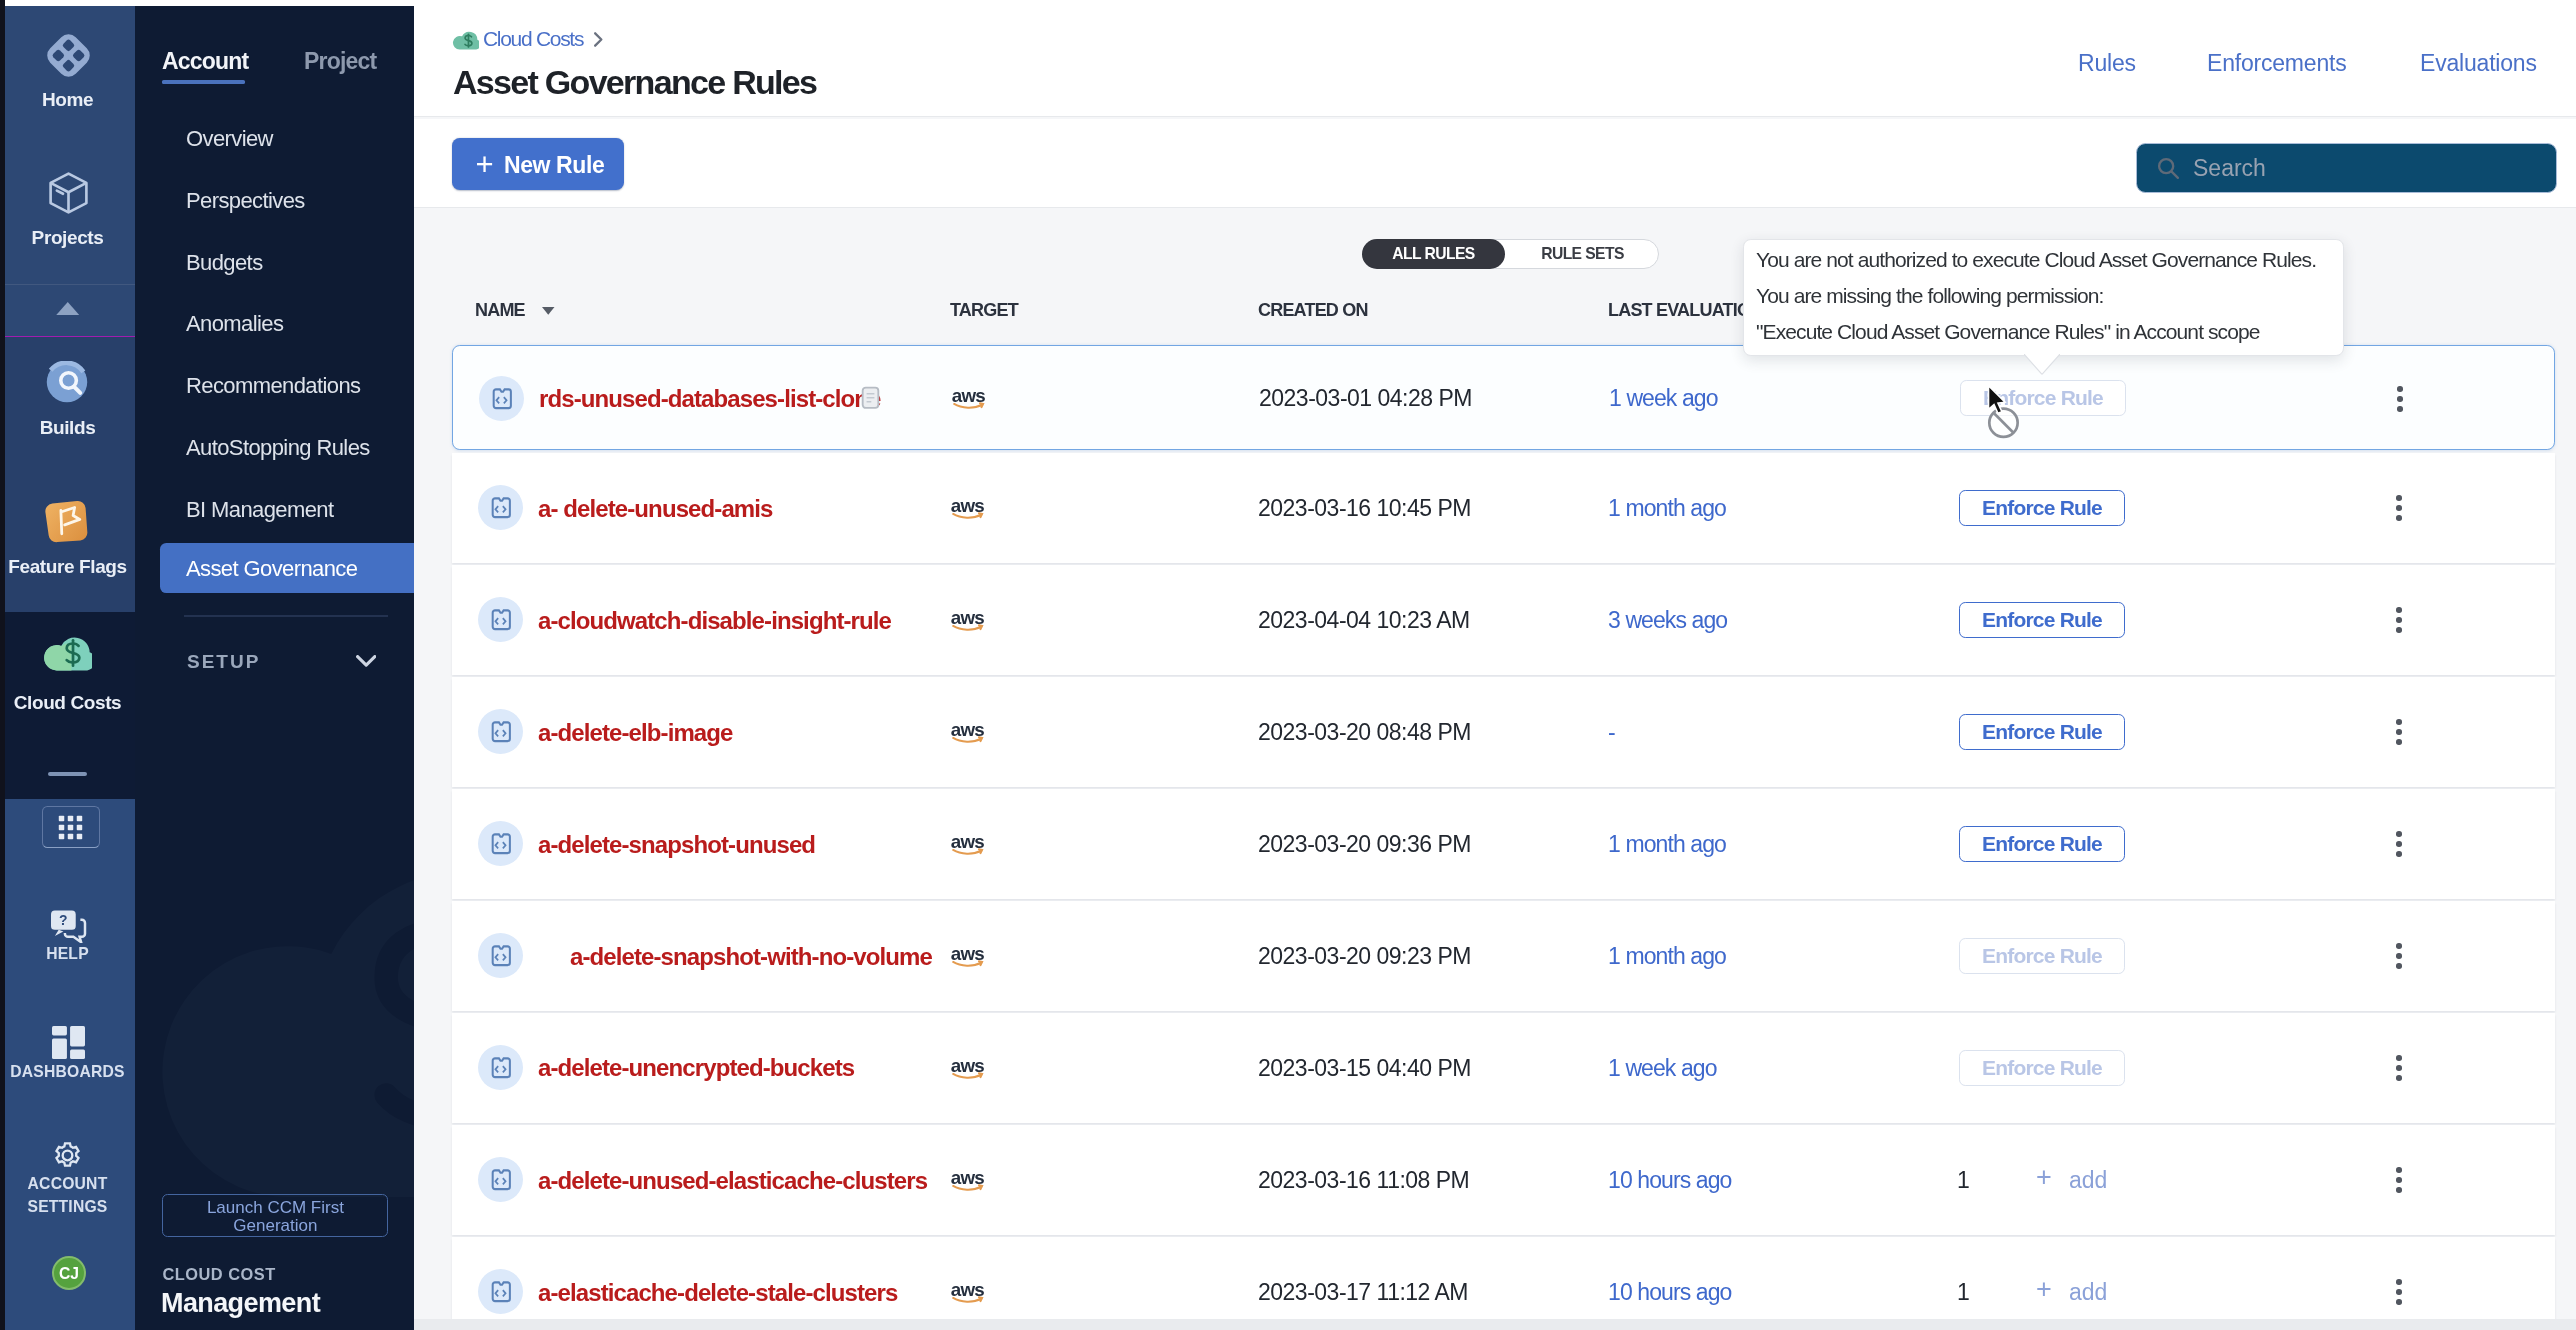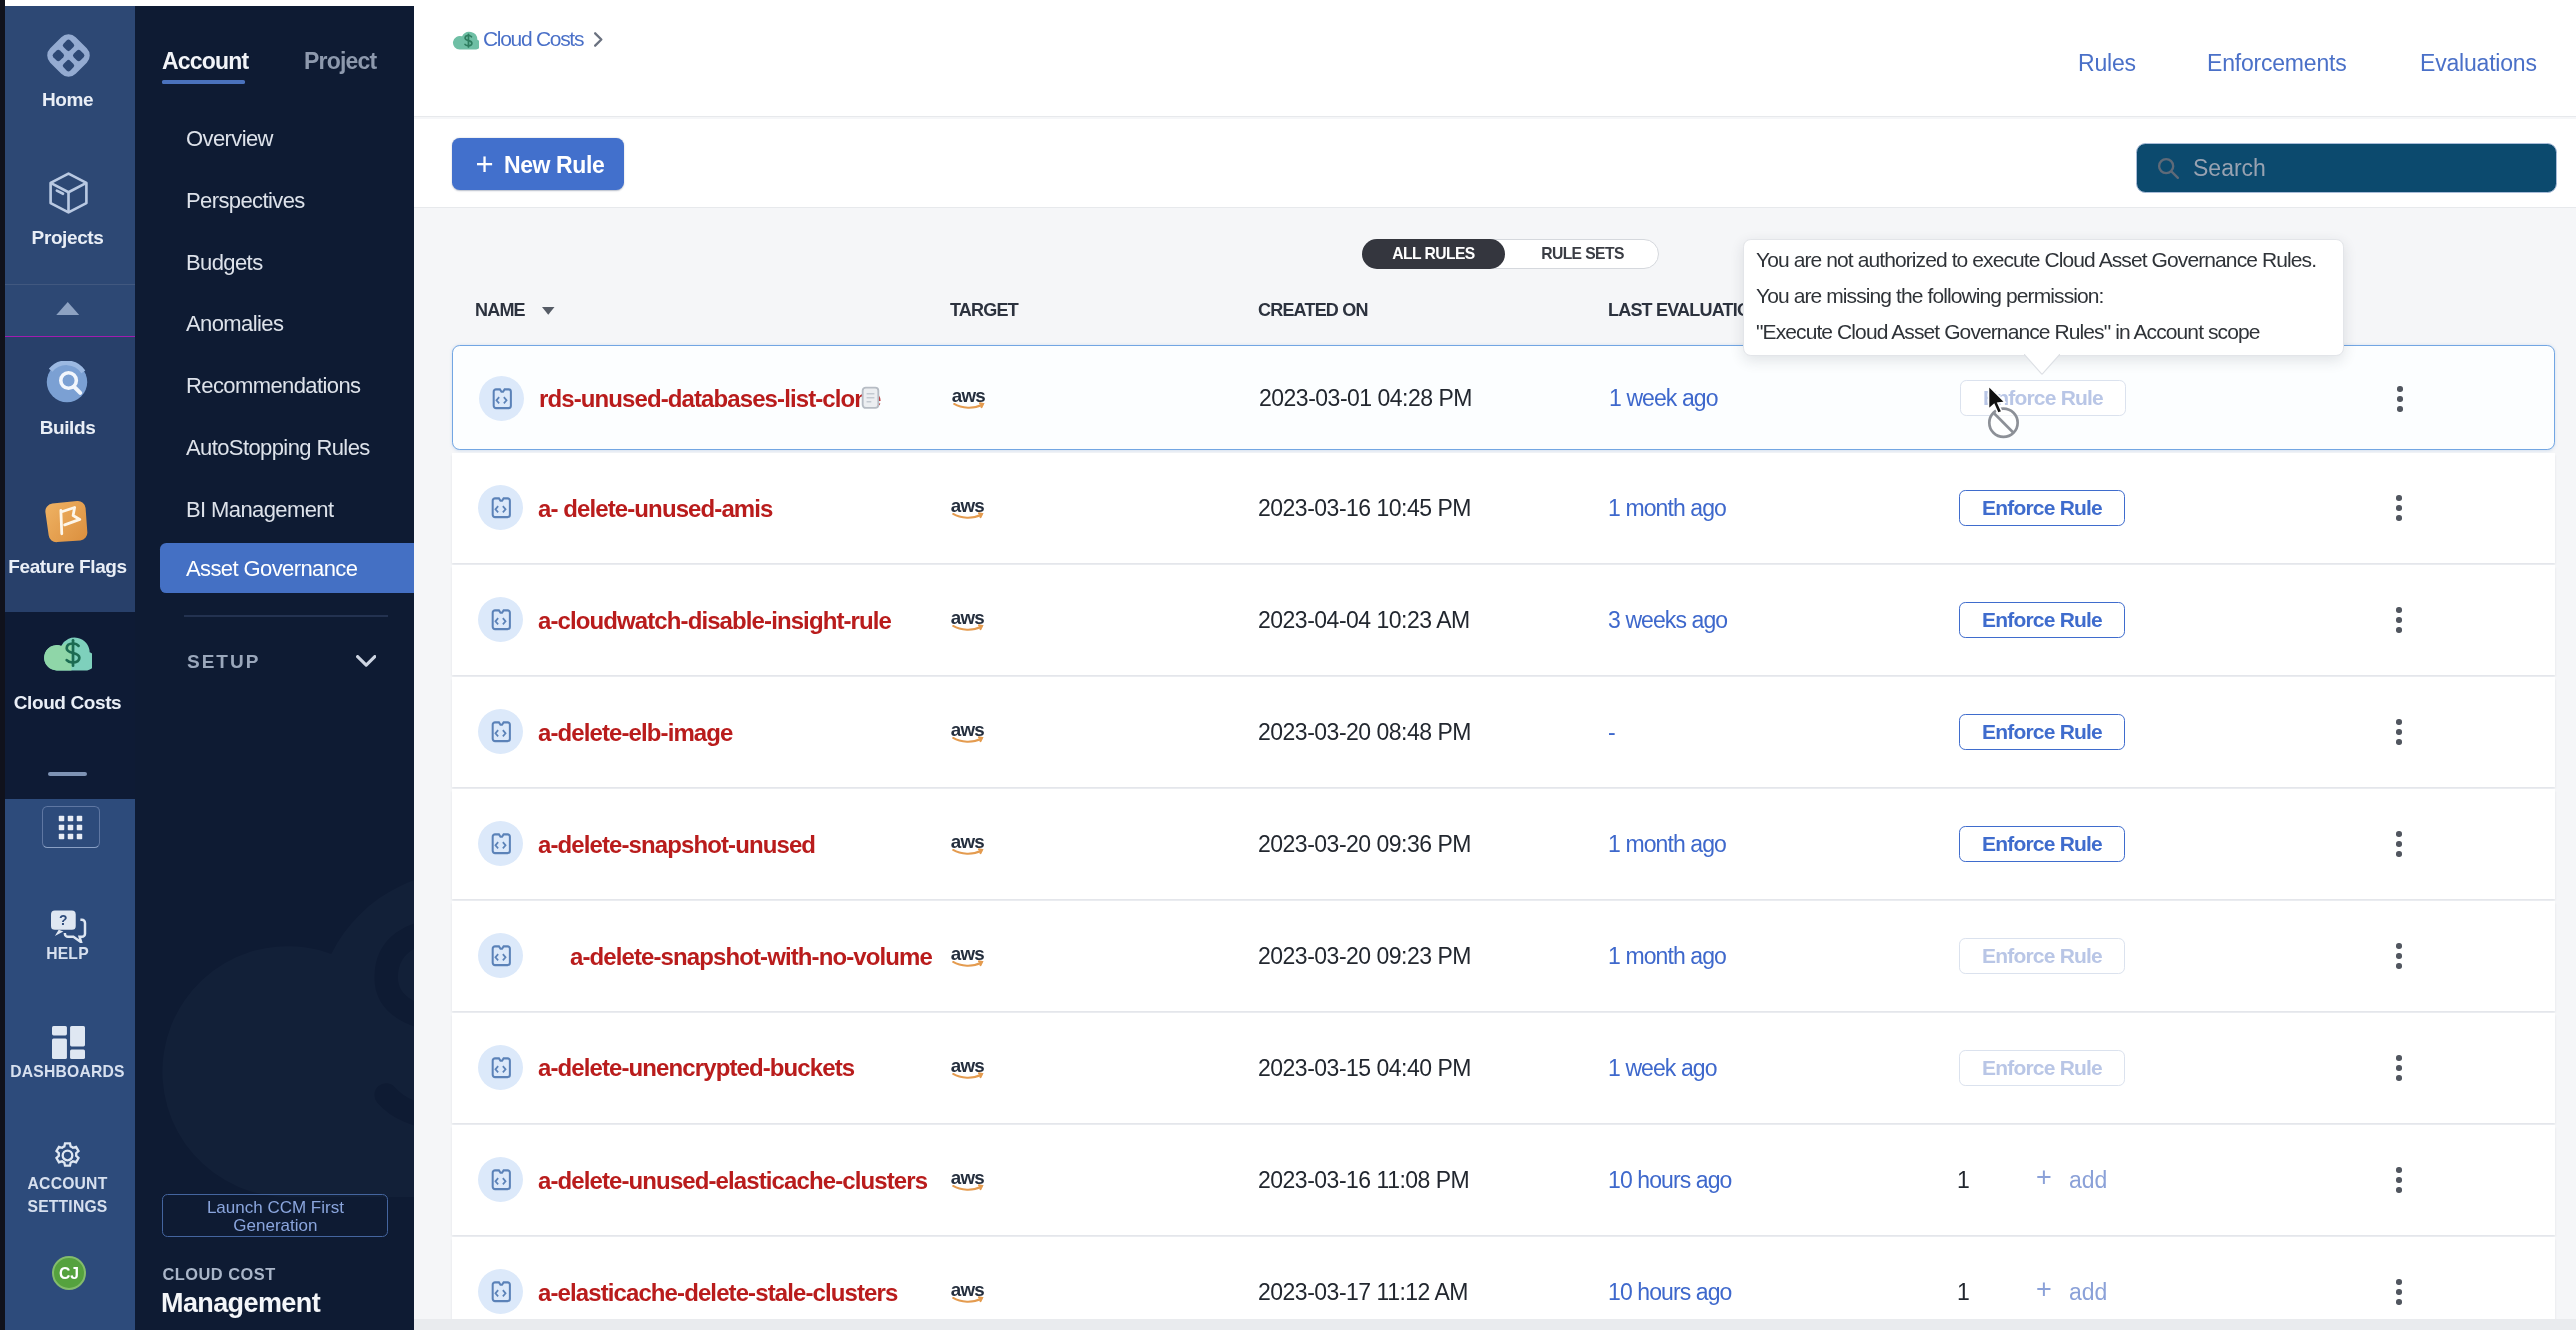--- a/index.html
+++ b/index.html
@@ -195,20 +195,21 @@
       <path d="M18 46 a16 16 0 1 1 5 -31 a19 19 0 0 1 36 8 a12 12 0 0 1 -3 23 z" fill="#6fbfa5"></path>
       <g fill="none" stroke="#2e7d5f" stroke-width="4" stroke-linecap="round">
         <path d="M38 10 v30"></path>
         <path d="M45 16 a8 6 0 0 0 -7 -3 c-5 0 -8 2 -8 6 c0 4 4 5 8 6 c4 1 8 2 8 6 c0 4 -4 6 -9 6 a9 6 0 0 1 -7 -3"></path>
       </g>
     </svg>
     <div class="abs" style="left:69px; top:27px; color:#4a70c8; font-size:21px; font-weight:500; letter-spacing:-1.3px;">Cloud Costs</div>
     <svg class="abs" style="left:178px; top:31px;" width="12.5" height="17" viewBox="0 0 16 22">
       <path d="M4 3 L12 11 L4 19" fill="none" stroke="#6b7280" stroke-width="3" stroke-linecap="round" stroke-linejoin="round"></path>
     </svg>
+    <div class="abs" style="left:39px; top:63px; color:#1e2228; font-size:34px; font-weight:700; letter-spacing:-1.7px;">Asset Governance Rules</div>
 
     <div class="link abs" style="left:1664px; top:50px;">Rules</div>
     <div class="link abs" style="left:1793px; top:50px;">Enforcements</div>
     <div class="link abs" style="left:2006px; top:50px;">Evaluations</div>
   </div>
 
   <div id="band2" class="abs">
     <div class="abs" style="left:38px; top:19px; width:172px; height:52px; background:#4270cc; border-radius:7.8px; box-shadow:0 0.8px 1.6px rgba(20,40,80,0.3);">
       <span class="abs" style="left:23.5px; top:8.6px; color:#fff; font-size:31px; font-weight:400;">+</span>
       <span class="abs" style="left:52px; top:14px; color:#fff; font-size:23px; font-weight:600; letter-spacing:-0.4px;">New Rule</span>

